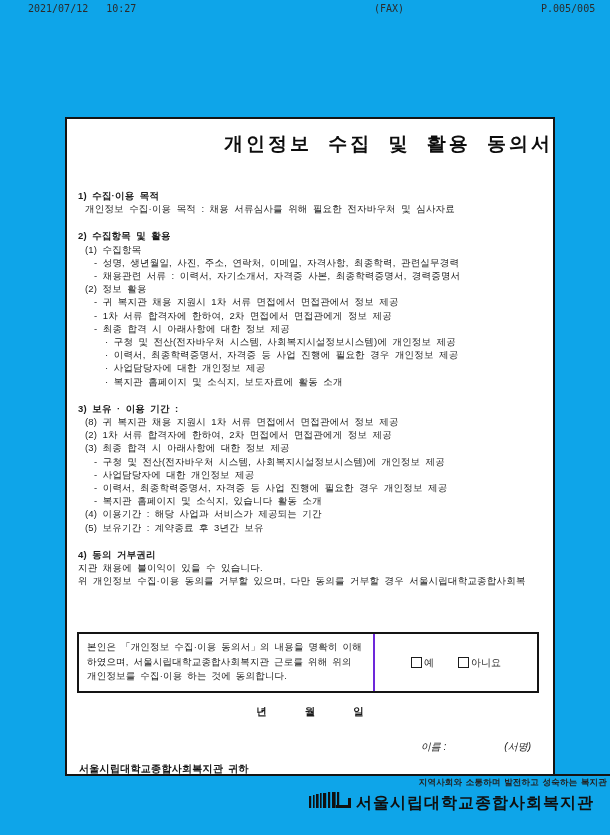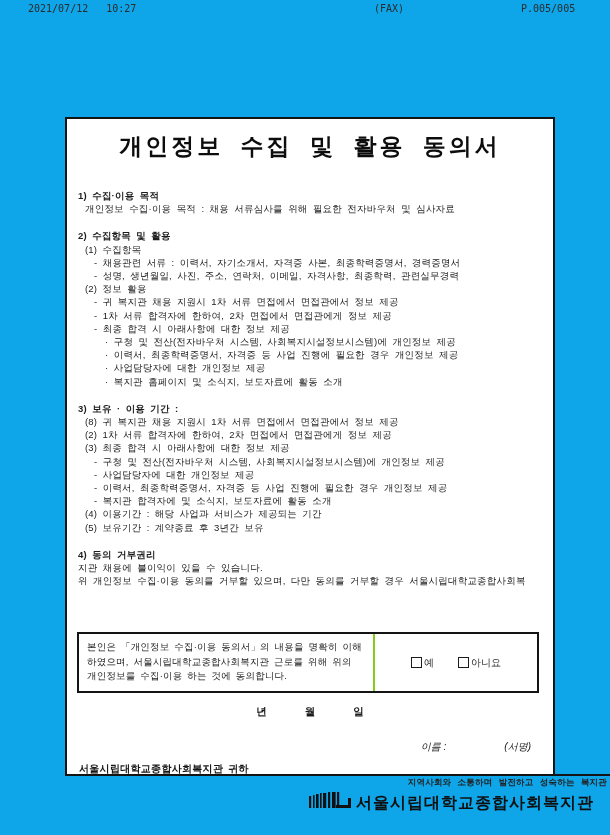--- a/index.html
+++ b/index.html
@@ -5,50 +5,50 @@
   html,body{margin:0;padding:0;background:#e8e8e8;}
   .page{
     position:relative;width:610px;height:835px;background:#0ea5e9;
     font-family:"Liberation Sans","DejaVu Sans",sans-serif;color:#161616;
     overflow:hidden;
   }
   
   .fax-header span{position:absolute;top:3px;font-family:"DejaVu Sans Mono","Liberation Mono",monospace;font-size:10px;color:#2b2b2b;white-space:pre;}
   .fx-date{left:28px;}
   .fx-label{left:374px;}
-  .fx-page{left:521px;}
+  .fx-page{left:541px;}
 
   
   .doc-box{
     position:absolute;left:65px;top:117px;width:486px;height:655px;
     border:2px solid #141414;background:#fff;
   }
   .doc-title{
-    margin-top:12px;text-align:center;font-size:23px;font-weight:bold;
+    margin-top:12px;text-align:right;font-size:19px;font-weight:bold;
     letter-spacing:3px;word-spacing:8px;color:#0d0d0d;white-space:nowrap;
   }
   .doc-body{
     position:absolute;left:11px;right:4px;top:70px;
     font-size:9.5px;line-height:13.2px;letter-spacing:0.2px;word-spacing:2.5px;
     color:#1c1c1c;
   }
   .sec{margin-bottom:14px;}
   .sec-h{font-weight:bold;white-space:nowrap;}
   .line{white-space:nowrap;}
   .i1{padding-left:7px;}
   .i2{padding-left:16px;}
   .i3{padding-left:27px;}
 
   
   .consent-box{
     position:absolute;left:10px;top:513px;width:458px;height:57px;
     border:2px solid #141414;display:flex;
   }
   .consent-text{
-    width:296px;border-right:2px solid #84cc16;box-sizing:border-box;
+    width:296px;border-right:2px solid #6d28d9;box-sizing:border-box;
     padding:6px 8px 4px 8px;font-size:9.5px;line-height:14.6px;
     letter-spacing:0.2px;word-spacing:2px;color:#1c1c1c;
   }
   .consent-choices{
     flex:1;display:flex;align-items:center;justify-content:center;gap:24px;
     font-size:10px;color:#1c1c1c;
   }
   .chk-item{display:flex;align-items:center;gap:2px;white-space:nowrap;}
   .chk-box{display:inline-block;width:9px;height:9px;border:1.4px solid #1c1c1c;background:#fff;}
 
@@ -63,21 +63,21 @@
   }
   .addressee{
     position:absolute;top:643px;left:12px;font-size:10px;font-weight:bold;
     letter-spacing:0.3px;word-spacing:2px;color:#161616;white-space:nowrap;
   }
 
   
   .footer-rule{position:absolute;top:774px;left:338px;width:272px;height:2px;background:#141414;}
   .footer-tagline{
     position:absolute;top:777px;right:3px;font-size:8.5px;font-weight:bold;
-    letter-spacing:0.2px;word-spacing:1px;color:#222;white-space:nowrap;font-family:Liberation Mono, monospace;
+    letter-spacing:0.2px;word-spacing:1px;color:#222;white-space:nowrap;
   }
   .footer-brand{
     position:absolute;top:792px;right:16px;display:flex;align-items:center;gap:5px;
     font-size:16px;font-weight:bold;letter-spacing:1px;color:#0f0f0f;white-space:nowrap;
   }
   .brand-logo{display:inline-block;}
 </style>
 </head>
 <body>
 
@@ -96,41 +96,41 @@
     <div class="doc-body">
 
       <div class="sec">
         <div class="sec-h">1) 수집·이용 목적</div>
         <div class="line i1">개인정보 수집·이용 목적 : 채용 서류심사를 위해 필요한 전자바우처 및 심사자료</div>
       </div>
 
       <div class="sec">
         <div class="sec-h">2) 수집항목 및 활용</div>
         <div class="line i1">(1) 수집항목</div>
+        <div class="line i2">- 성명, 생년월일, 사진, 주소, 연락처, 이메일, 자격사항, 최종학력, 관련실무경력</div>
         <div class="line i2">- 채용관련 서류 : 이력서, 자기소개서, 자격증 사본, 최종학력증명서, 경력증명서</div>
-        <div class="line i2">- 성명, 생년월일, 사진, 주소, 연락처, 이메일, 자격사항, 최종학력, 관련실무경력</div>
         <div class="line i1">(2) 정보 활용</div>
         <div class="line i2">- 귀 복지관 채용 지원시 1차 서류 면접에서 면접관에서 정보 제공</div>
         <div class="line i2">- 1차 서류 합격자에 한하여, 2차 면접에서 면접관에게 정보 제공</div>
         <div class="line i2">- 최종 합격 시 아래사항에 대한 정보 제공</div>
         <div class="line i3">· 구청 및 전산(전자바우처 시스템, 사회복지시설정보시스템)에 개인정보 제공</div>
         <div class="line i3">· 이력서, 최종학력증명서, 자격증 등 사업 진행에 필요한 경우 개인정보 제공</div>
         <div class="line i3">· 사업담당자에 대한 개인정보 제공</div>
         <div class="line i3">· 복지관 홈페이지 및 소식지, 보도자료에 활동 소개</div>
       </div>
 
       <div class="sec">
         <div class="sec-h">3) 보유 · 이용 기간 :</div>
         <div class="line i1">(8) 귀 복지관 채용 지원시 1차 서류 면접에서 면접관에서 정보 제공</div>
         <div class="line i1">(2) 1차 서류 합격자에 한하여, 2차 면접에서 면접관에게 정보 제공</div>
         <div class="line i1">(3) 최종 합격 시 아래사항에 대한 정보 제공</div>
         <div class="line i2">- 구청 및 전산(전자바우처 시스템, 사회복지시설정보시스템)에 개인정보 제공</div>
         <div class="line i2">- 사업담당자에 대한 개인정보 제공</div>
         <div class="line i2">- 이력서, 최종학력증명서, 자격증 등 사업 진행에 필요한 경우 개인정보 제공</div>
-        <div class="line i2">- 복지관 합격자에 및 소식지, 보도자료에 활동 소개</div>
+        <div class="line i2">- 복지관 홈페이지 및 소식지, 있습니다 활동 소개</div>
         <div class="line i1">(4) 이용기간 : 해당 사업과 서비스가 제공되는 기간</div>
         <div class="line i1">(5) 보유기간 : 계약종료 후 3년간 보유</div>
       </div>
 
       <div class="sec">
         <div class="sec-h">4) 동의 거부권리</div>
         <div class="line">지관 채용에 불이익이 있을 수 있습니다.</div>
         <div class="line">위 개인정보 수집·이용 동의를 거부할 있으며, 다만 동의를 거부할 경우 서울시립대학교종합사회복</div>
       </div>
 

